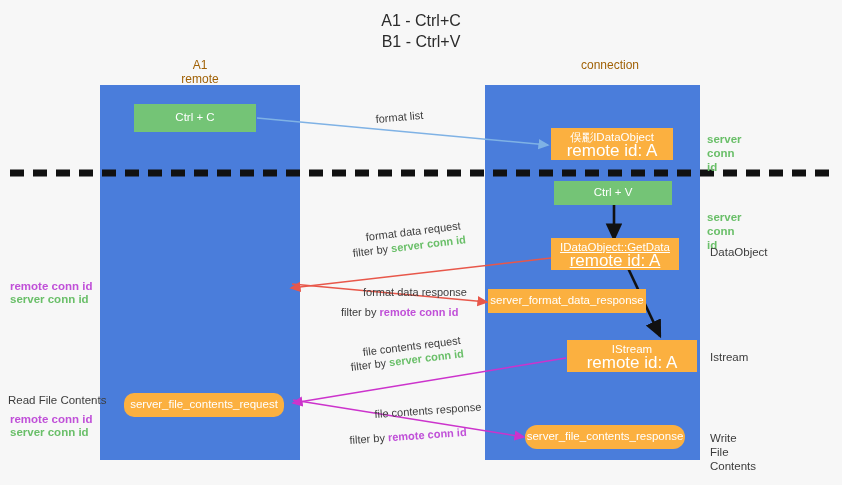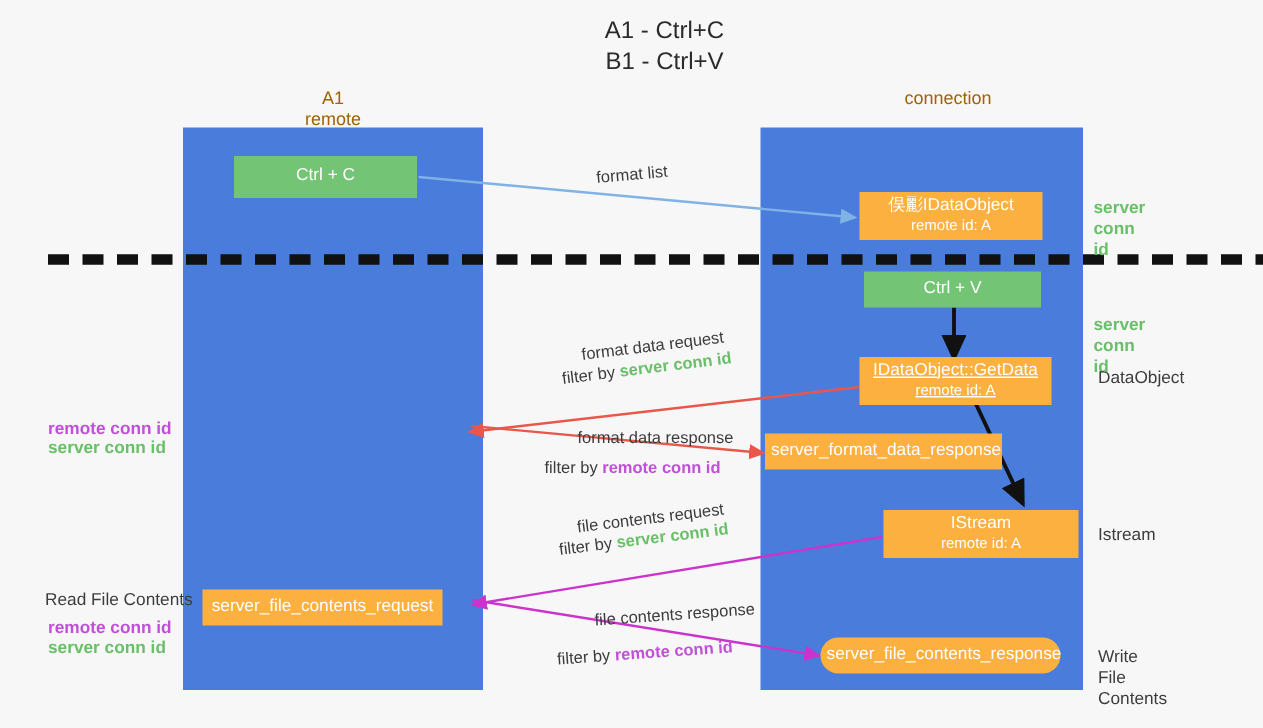--- a/index.html
+++ b/index.html
@@ -3,21 +3,21 @@
 <meta charset="utf-8">
 <style>
   html,body{margin:0;padding:0;}
   body{
     width:842px;height:485px;
     background:#f7f7f7;
     font-family:"Liberation Sans","DejaVu Sans",sans-serif;
     overflow:hidden;
     position:relative;
   }
-  #stage{position:absolute;left:0;top:0;width:745px;height:485px;margin-left:22px;}
+  #stage{position:absolute;left:0;top:0;width:745px;height:485px;}
   .abs{position:absolute;}
 
   
   #title{
     left:0;top:10px;width:842px;text-align:center;
     font-size:16px;color:#2b2b2b;line-height:21px;
   }
 
   
   .col-head{
@@ -28,27 +28,27 @@
 
   
   .lane{background:#4a7ddb;}
   #lane-a1{left:100px;top:85px;width:200px;height:375px;}
   #lane-b1{left:485px;top:85px;width:215px;height:375px;}
 
   
   .node{
     box-sizing:border-box;
     display:flex;flex-direction:column;
-    justify-content:center;
+    align-items:center;justify-content:center;
     color:#ffffff;font-size:11.5px;line-height:13.5px;
     text-align:center;padding:2px 4px;
   }
   .node.green{background:#74c476;}
   .node.orange{background:#fbb040;}
-  .node .l2{font-size:10px;}
+  .node .l2{font-size:17px;}
 
   
   .side{font-size:11.5px;line-height:14px;}
   .green-t{color:#6abf69;font-weight:bold;}
   .purple-t{color:#c050d8;font-weight:bold;}
   .dark-t{color:#3c3c3c;}
 
   
   .alabel{
     font-size:11px;color:#3c3c3c;line-height:15px;white-space:nowrap;
@@ -134,21 +134,21 @@
 
   <div class="abs node orange" style="left:488px;top:289px;width:158px;height:24px;">
     <div>server_format_data_response</div>
   </div>
 
   <div class="abs node orange" style="left:567px;top:340px;width:130px;height:32px;">
     <div>IStream</div>
     <div class="l2">remote id: A</div>
   </div>
 
-  <div class="abs node orange" style="left:113px;top:393px;width:160px;height:24px;">
+  <div class="abs node orange" style="left:124px;top:393px;width:160px;height:24px;border-radius:10px;">
     <div>server_file_contents_request</div>
   </div>
 
   <div class="abs node orange" style="left:525px;top:425px;width:160px;height:24px;border-radius:12px;">
     <div>server_file_contents_response</div>
   </div>
 
   <div class="abs side green-t" style="left:707px;top:132px;">server conn id</div>
 
   <div class="abs side green-t" style="left:707px;top:210px;">server conn id</div>

